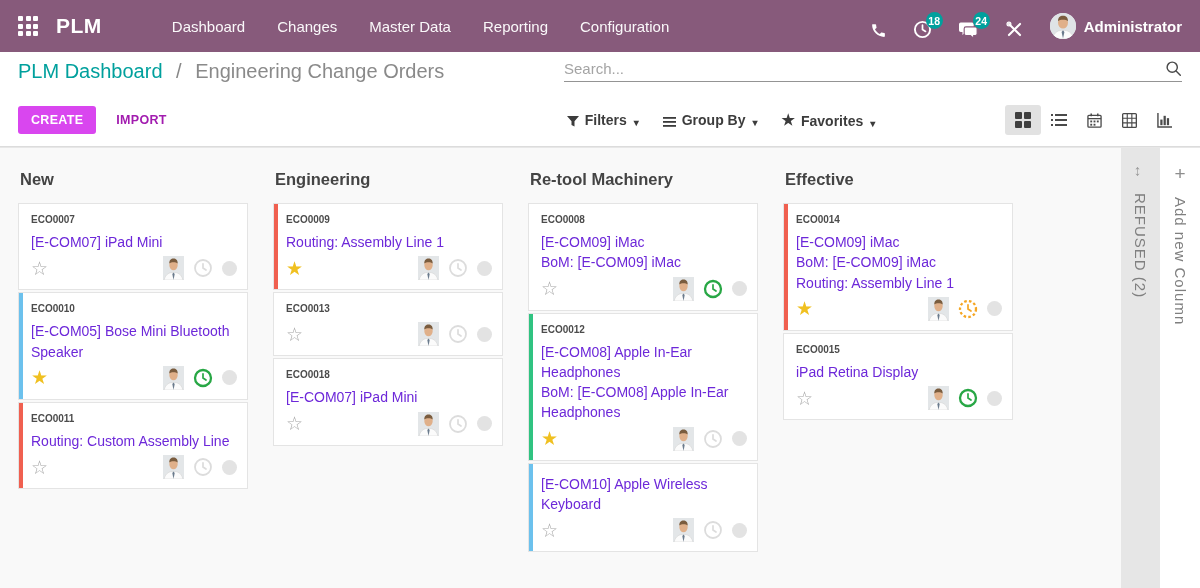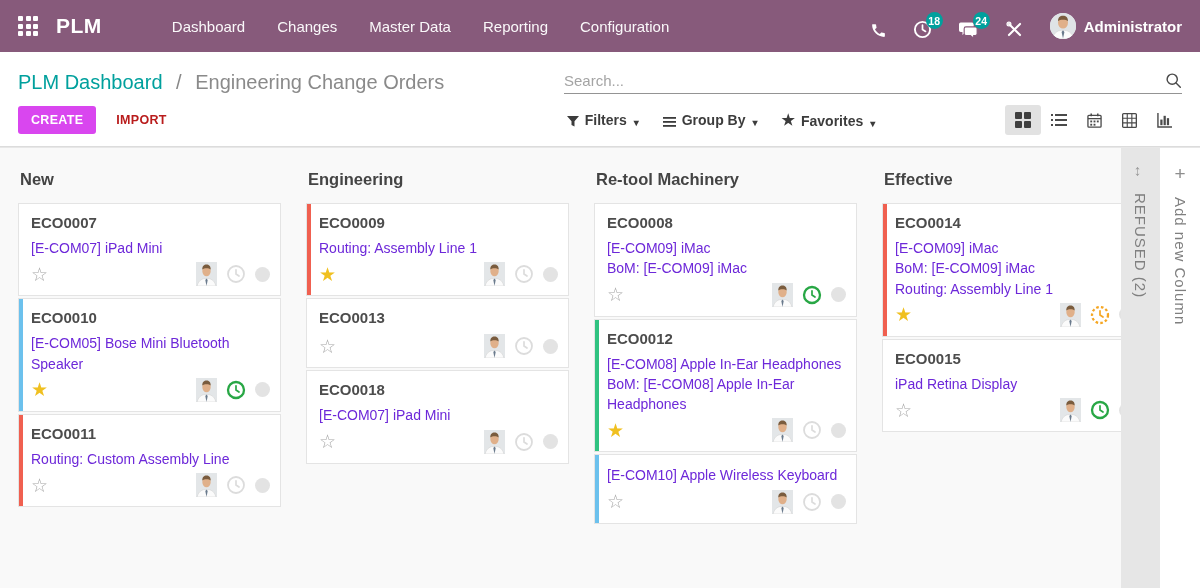--- a/index.html
+++ b/index.html
@@ -22,58 +22,58 @@
   .badge { position: absolute; top: -8px; right: -11px; background: #00A09D; color: #fff;
            font-size: 10.5px; font-weight: bold; min-width: 17px; height: 17px;
            border-radius: 50%; display: flex; align-items: center; justify-content: center; }
   .user { display: flex; align-items: center; gap: 8px; cursor: pointer; }
   .user .avatar-round { width: 26px; height: 26px; border-radius: 50%; overflow: hidden;
                         background: #e9edf0; }
   .user .name { font-size: 15px; font-weight: 600; }
 
   
   .control-panel { background: #fff; border-bottom: 1px solid #dcdcdc; padding: 8px 18px 10px; }
-  .cp-row1 { display: flex; align-items: flex-end; height: 34px; }
+  .cp-row1 { display: flex; align-items: flex-start; height: 34px; }
   .breadcrumb { font-size: 20px; white-space: nowrap; }
   .breadcrumb .parent { color: #00A09D; cursor: pointer; }
   .breadcrumb .sep { color: #888; margin: 0 8px; }
   .breadcrumb .current { color: #8a8a8a; }
   .searchbox { margin-left: auto; width: 618px; display: flex; align-items: center;
                border-bottom: 1px solid #949494; padding-bottom: 4px; }
   .searchbox input { border: 0; outline: 0; flex: 1; font-size: 15px; color: #555;
                      font-family: "Liberation Sans", sans-serif; background: transparent; }
   .searchbox input::placeholder { color: #a4a4a4; }
   .cp-row2 { display: flex; align-items: center; margin-top: 10px; height: 32px; }
   .btn-create { background: #d946ef; color: #fff; border: 0; font-weight: bold;
                 font-size: 12.5px; padding: 7px 13px; border-radius: 3px; cursor: pointer;
                 font-family: "Liberation Sans", sans-serif; letter-spacing: .3px; }
-  .btn-import { background: none; border: 0; color: #b91c1c; font-weight: bold;
+  .btn-import { background: none; border: 0; color: #a21caf; font-weight: bold;
                 font-size: 12.5px; margin-left: 20px; cursor: pointer; letter-spacing: .3px;
                 font-family: "Liberation Sans", sans-serif; }
   .filter-zone { margin-left: 400px; display: flex; align-items: center; gap: 24px; }
   .filter-btn { display: flex; align-items: flex-end; gap: 6px; font-size: 14px; color: #3c3c3c;
                 font-weight: 600; cursor: pointer; white-space: nowrap; }
   .caret { font-size: 10px; color: #3c3c3c; margin-left: 1px; }
   .fav-star { font-size: 15px; color: #3c3c3c; }
   .view-switcher { margin-left: auto; display: flex; align-items: center; }
   .vs-btn { padding: 7px 10px; border-radius: 3px; cursor: pointer; display: flex;
             align-items: center; }
   .vs-btn.active { background: #e2e2e2; }
   .vs-btn svg { display: block; }
 
   
   .content { position: relative; height: 448px; border-top: 1px solid #e7e7e7;
              background: #f9f9f9; overflow: hidden; }
   .board { display: flex; gap: 25px; padding: 12px 0 0 18px; }
-  .kcolumn { width: 263px; flex: none; }
+  .kcolumn { width: 230px; flex: none; }
   .kcolumn h3 { font-size: 16.5px; font-weight: bold; color: #444; margin: 10px 0 14px 2px; }
   .kcard { position: relative; background: #fff; border: 1px solid #e4e4e4;
            padding: 10px 10px 8px 12px; margin-bottom: 2px; cursor: pointer; }
   .kcard .colorbar { position: absolute; left: 0; top: 0; bottom: 0; width: 4px; }
-  .kcard .ktitle { font-size: 15px; font-weight: bold; color: #4c4c4c; margin-bottom: 7px; }
+  .kcard .ktitle { font-size: 10px; font-weight: bold; color: #4c4c4c; margin-bottom: 7px; }
   .kcard .kline { font-size: 14px; color: #6d28d9; line-height: 1.45; }
   .kfooter { display: flex; align-items: center; margin-top: 3px; height: 26px; }
   .kstar { font-size: 19px; color: #a8a8a8; line-height: 1; cursor: pointer; }
   .kstar.on { color: #F0C020; }
   .kright { margin-left: auto; display: flex; align-items: center; gap: 9px; }
   .kavatar { width: 21px; height: 24px; overflow: hidden; }
   .kdot { width: 15px; height: 15px; border-radius: 50%; background: #e3e3e3; cursor: pointer; }
   .kclock { display: flex; cursor: pointer; }
 
   

